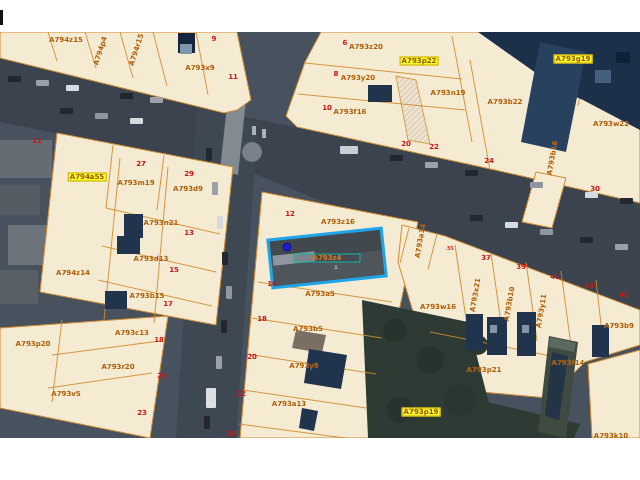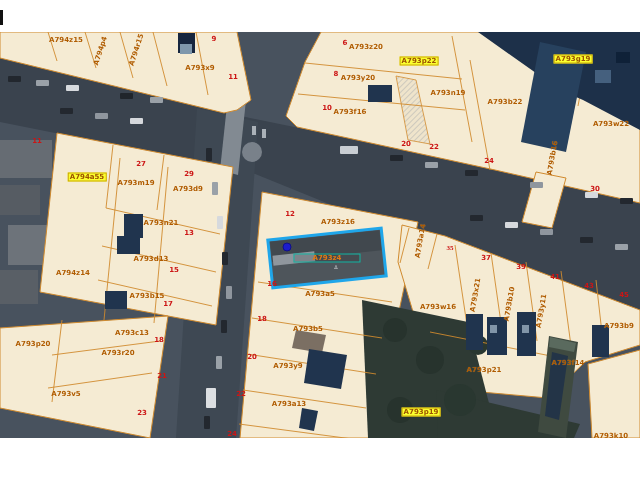--- a/index.html
+++ b/index.html
@@ -211,28 +211,28 @@
       <span class="lbl number" style="left: 589px; top: 254px;">43</span>
       <span class="lbl number" style="left: 624px; top: 263px;">45</span>
       <span class="lbl parcel" style="left: 476px; top: 263px; transform: translate(-50%, -50%) rotate(-80deg);">A793x21</span>
       <span class="lbl parcel" style="left: 510px; top: 272px; transform: translate(-50%, -50%) rotate(-80deg);">A793b10</span>
       <span class="lbl parcel" style="left: 542px; top: 279px; transform: translate(-50%, -50%) rotate(-80deg);">A793y11</span>
       <span class="lbl parcel" style="left: 438px; top: 275px;">A793w16</span>
       <span class="lbl parcel" style="left: 619px; top: 294px;">A793b9</span>
       <span class="lbl parcel" style="left: 132px; top: 301px;">A793c13</span>
       <span class="lbl number" style="left: 159px; top: 308px;">18</span>
       <span class="lbl parcel" style="left: 33px; top: 312px;">A793p20</span>
-      <span class="lbl parcel" style="left: 118px; top: 321px; text-align: center;">A793r20</span>
+      <span class="lbl parcel" style="left: 118px; top: 335px; text-align: center;">A793r20</span>
       <span class="lbl number" style="left: 162px; top: 344px;">21</span>
       <span class="lbl parcel" style="left: 66px; top: 362px;">A793v5</span>
       <span class="lbl number" style="left: 142px; top: 381px;">23</span>
       <span class="lbl number" style="left: 262px; top: 287px;">18</span>
       <span class="lbl parcel" style="left: 308px; top: 297px;">A793b5</span>
       <span class="lbl number" style="left: 252px; top: 325px;">20</span>
-      <span class="lbl parcel" style="left: 288px; top: 334px;">A793y9</span>
+      <span class="lbl parcel" style="left: 304px; top: 334px;">A793y9</span>
       <span class="lbl number" style="left: 241px; top: 362px;">22</span>
       <span class="lbl parcel" style="left: 289px; top: 372px;">A793a13</span>
       <span class="lbl number" style="left: 232px; top: 402px;">24</span>
       <span class="lbl parcel" style="left: 484px; top: 338px;">A793p21</span>
       <span class="lbl parcel" style="left: 568px; top: 331px;">A793f14</span>
       <span class="lbl highlight" style="left: 421px; top: 380px;">A793p19</span>
       <span class="lbl parcel" style="left: 611px; top: 404px;">A793k10</span>
     </div>
 </div>
 

